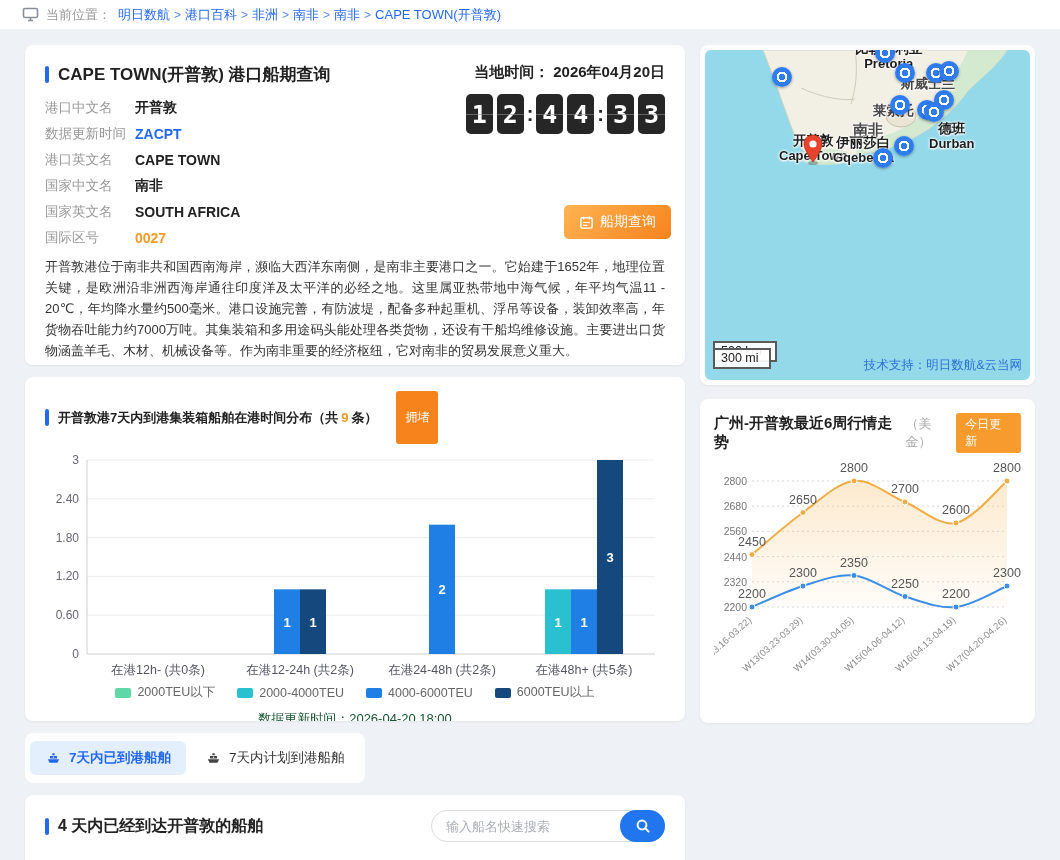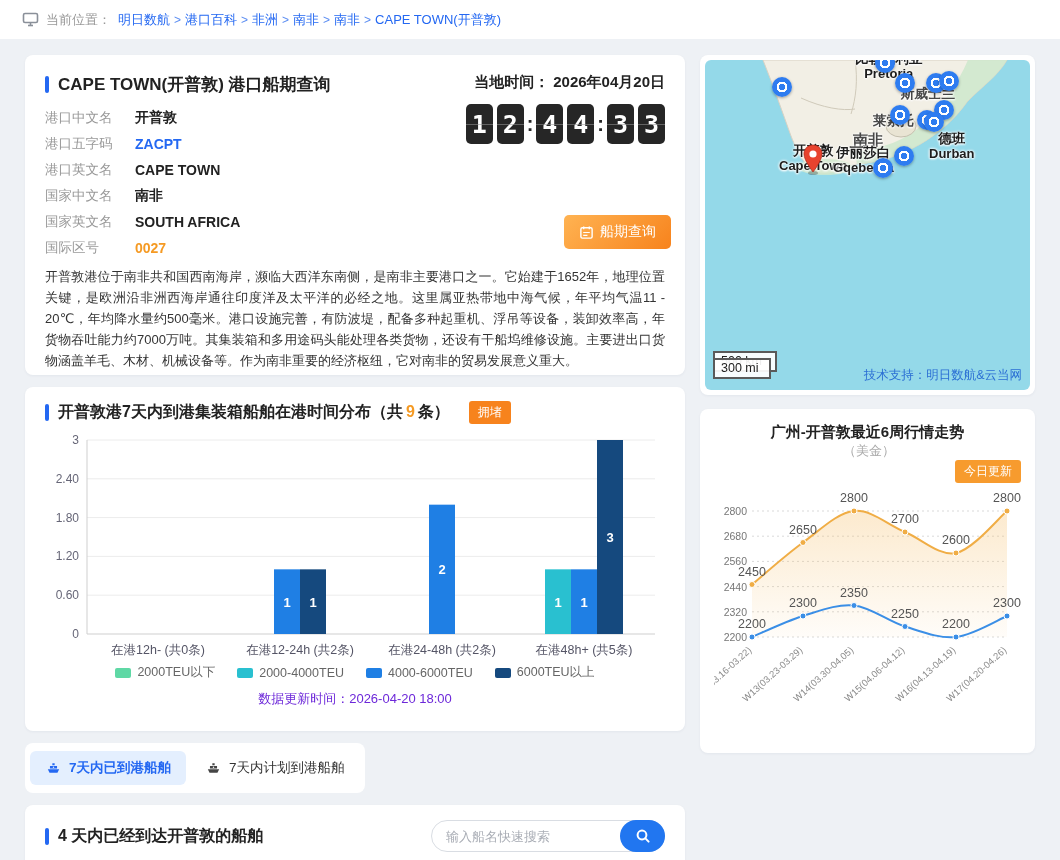--- a/index.html
+++ b/index.html
@@ -4,21 +4,21 @@
 <style>
   * { box-sizing: border-box; }
   html,body { margin:0; padding:0; }
   body {
     width:1060px; height:860px; overflow:hidden;
     background:#eef1f5;
     font-family:"Liberation Sans","DejaVu Sans",sans-serif;
     color:#333;
   }
   
-  .topbar { height:39px; background:#fff; display:flex; align-items:center; padding:0 22px; gap:7px; font-size:13px; }
+  .topbar { height:29px; background:#fff; display:flex; align-items:center; padding:0 22px; gap:7px; font-size:13px; }
   .topbar .prefix { color:#999; }
   .bc-link { color:#2468f2; text-decoration:none; }
   .bc-sep { color:#5b8df2; margin:0 4px; font-size:12px; }
 
   
   .main { display:flex; gap:15px; padding:16px 25px 0; }
   .col-left { width:660px; flex:none; }
   .col-right { width:335px; flex:none; }
   .card { background:#fff; border-radius:8px; box-shadow:0 1px 3px rgba(20,40,80,.05); }
 
@@ -43,28 +43,28 @@
   .f-value.v-blue { color:#2468f2; }
   .f-value.v-orange { color:#f59a23; }
   .query-btn { position:absolute; right:14px; top:160px; display:flex; align-items:center; gap:6px;
     background:linear-gradient(135deg,#ffb352,#f7831d); color:#fff; font-size:14px; border:none; border-radius:5px;
     padding:8px 15px; cursor:pointer; }
   .desc { margin:8px 0 0; font-size:13px; line-height:1.62; color:#333; text-align:justify; }
 
   
   .card-bar { margin-top:12px; padding:14px 20px 10px; height:344px; overflow:hidden; }
   .chart-head { display:flex; align-items:center; gap:9px; }
-  .title2 { font-size:16px; font-weight:bold; color:#222; }
+  .title2 { font-size:13px; font-weight:bold; color:#222; }
   .count-orange { color:#f59a23; margin:0 3px; }
-  .badge { background:#f7831d; color:#fff; font-size:12px; padding:3px 9px; border-radius:3px; margin-left:10px; }
+  .badge { background:#f7831d; color:#fff; font-size:12px; padding:18px 9px; border-radius:3px; margin-left:10px; }
   #barChart { display:block; margin-top:6px; }
   .legend { display:flex; justify-content:center; gap:22px; margin-top:2px; font-size:12.5px; color:#666; align-items:center; }
   .legend-item { display:flex; align-items:center; cursor:pointer; }
   .legend .sw { width:16px; height:10px; border-radius:2px; display:inline-block; margin-right:6px; }
-  .update { text-align:center; color:#6d28d9; font-size:13px; margin-top:9px; }
+  .update { text-align:center; color:#14532d; font-size:13px; margin-top:9px; }
 
   
   .tabs { margin-top:12px; background:#fff; border-radius:8px; padding:8px 5px; display:inline-flex; gap:4px; align-items:center; }
   .tab { display:flex; align-items:center; gap:7px; padding:8px 15px; font-size:13.5px; color:#333; border-radius:6px; cursor:pointer; background:transparent; border:none; }
   .tab.active { background:#e4effe; color:#2468f2; font-weight:bold; }
   .tab svg { width:17px; height:17px; flex:none; }
 
   
   .card-table { margin-top:12px; padding:15px 20px; height:120px; }
   .table-top { display:flex; align-items:center; justify-content:space-between; }
@@ -88,21 +88,21 @@
     box-shadow:0 1px 3px rgba(0,0,0,.35); cursor:pointer; }
   .red-pin { position:absolute; z-index:5; cursor:pointer; }
   .scalebox { position:absolute; left:8px; background:rgba(255,255,255,.92); border:2px solid #5a5a5a; font-size:12.5px;
     color:#222; padding:0 6px; line-height:17px; z-index:6; }
   #scale-km { bottom:18px; width:64px; }
   #scale-mi { bottom:11px; width:58px; }
   .attribution { position:absolute; right:8px; bottom:6px; font-size:12.5px; color:#2b6fd4; z-index:6; }
 
   
   .card-price { margin-top:14px; padding:14px 14px 8px; }
-  .price-head { display:flex; align-items:center;flex-direction:column; }
+  .price-head { display:flex; align-items:center; }
   .price-title { font-size:15px; font-weight:bold; color:#222; }
   .price-sub { font-size:13px; color:#aaa; margin-left:3px; }
   .badge2 { margin-left:auto; background:#f79b2e; color:#fff; font-size:12px; padding:3px 9px; border-radius:3px; }
   #lineChart { display:block; margin-top:4px; }
 </style>
 </head>
 <body>
 
 <div class="topbar">
   <svg width="17" height="15" viewBox="0 0 17 15">
@@ -138,21 +138,21 @@
             <span class="tile">3</span>
             <span class="tile">3</span>
           </div>
       </div>
       <div class="fields" id="fields">
           <div class="field-row">
             <span class="f-label">港口中文名</span>
             <span class="f-value v-bold">开普敦</span>
           </div>
           <div class="field-row">
-            <span class="f-label">港口五字码</span>
+            <span class="f-label">数据更新时间</span>
             <span class="f-value v-blue">ZACPT</span>
           </div>
           <div class="field-row">
             <span class="f-label">港口英文名</span>
             <span class="f-value v-bold">CAPE TOWN</span>
           </div>
           <div class="field-row">
             <span class="f-label">国家中文名</span>
             <span class="f-value v-bold">南非</span>
           </div>

